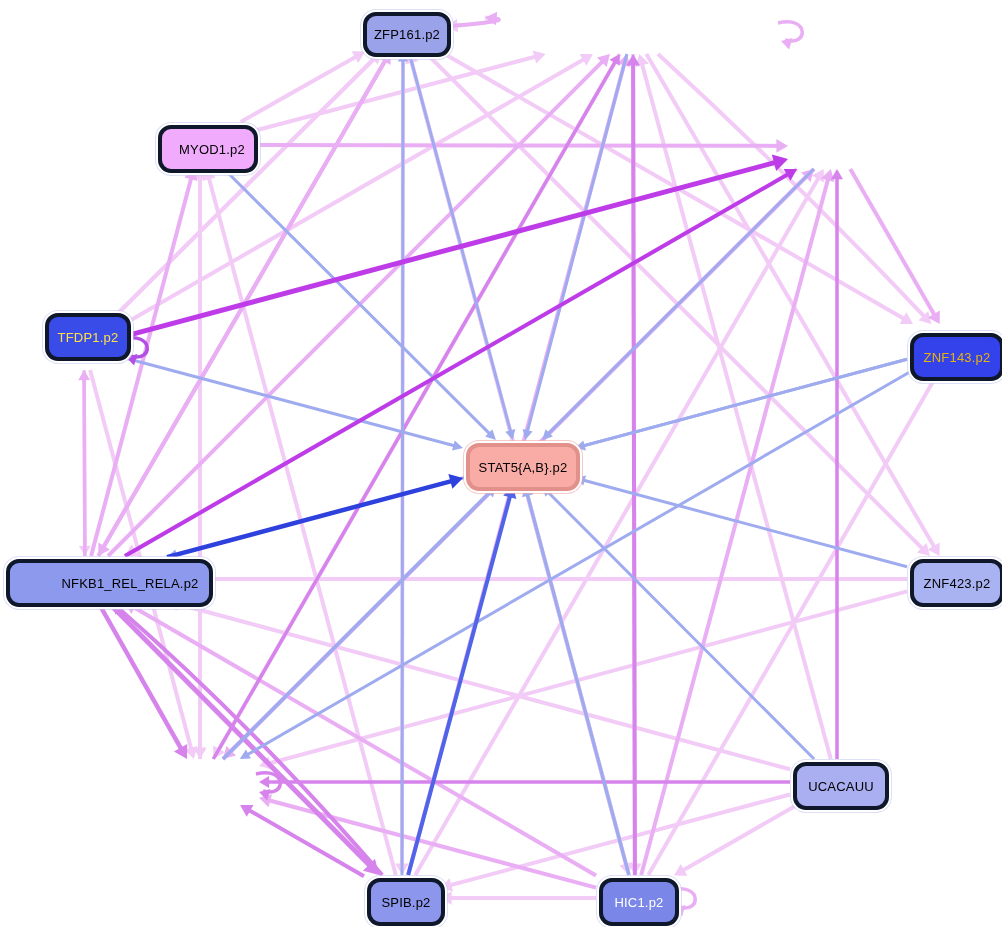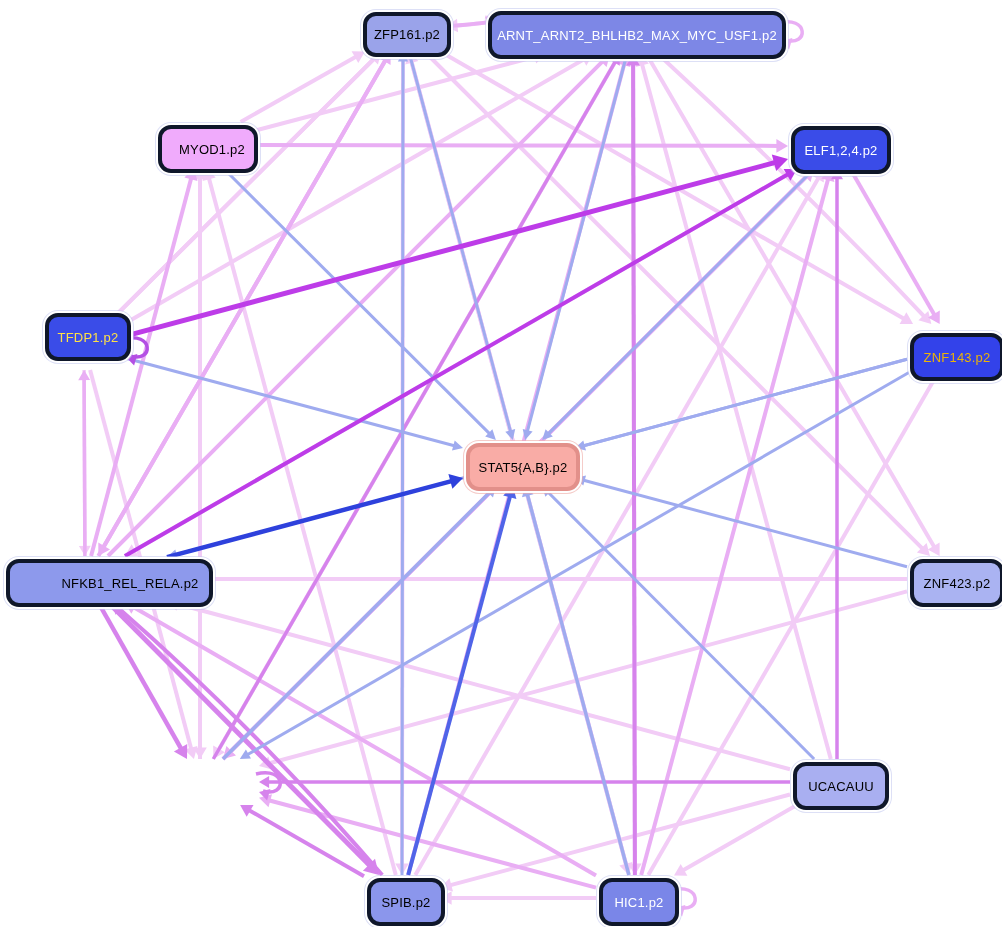--- a/index.html
+++ b/index.html
@@ -165,28 +165,22 @@
       <polygon points="167.0,589.0 180.0,585.7 176.2,598.8" fill="#d683ec"></polygon>
       <path d="M256 774 C287 766 287 798 263 791" stroke="#d683ec" stroke-width="3.5" fill="none" stroke-linecap="butt"></path>
       <polygon points="259.0,792.0 270.4,789.1 267.1,800.6" fill="#d683ec"></polygon>
       <path d="M671 890 C702 882 702 914 678 907" stroke="#e9aef4" stroke-width="3.5" fill="none" stroke-linecap="butt"></path>
       <polygon points="674.0,908.0 685.4,905.1 682.1,916.6" fill="#e9aef4"></polygon>
     </svg>
 
 <div class="node" style="left: 363px; top: 11.5px; width: 80px; height: 37px; background: rgb(154, 163, 234); color: rgb(0, 0, 0);">
       <span>ZFP161.p2</span>
     </div>
-    <div class="node" style="left: 488px; top: 11px; width: 290px; height: 40px; background: rgb(125, 135, 230); color: rgb(255, 255, 255);">
-      <span>ARNT_ARNT2_BHLHB2_MAX_MYC_USF1.p2</span>
-    </div>
     <div class="node" style="left: 158px; top: 125px; width: 84px; height: 40px; background: #f0abfc; color: rgb(0, 0, 0); padding-left: 8px;">
       <span>MYOD1.p2</span>
-    </div>
-    <div class="node" style="left: 791px; top: 126px; width: 92px; height: 40px; background: rgb(58, 76, 232); color: rgb(255, 255, 255);">
-      <span>ELF1,2,4.p2</span>
     </div>
     <div class="node" style="left: 45px; top: 313px; width: 78px; height: 40px; background: rgb(58, 76, 232); color: #fde047;">
       <span>TFDP1.p2</span>
     </div>
     <div class="node" style="left: 910px; top: 333px; width: 86px; height: 40px; background: rgb(51, 66, 234); color: #eab308;">
       <span>ZNF143.p2</span>
     </div>
     <div class="node center" style="left: 466px; top: 443px; width: 106px; height: 40px; background: rgb(249, 172, 166); color: rgb(0, 0, 0);">
       <span>STAT5{A,B}.p2</span>
     </div>

